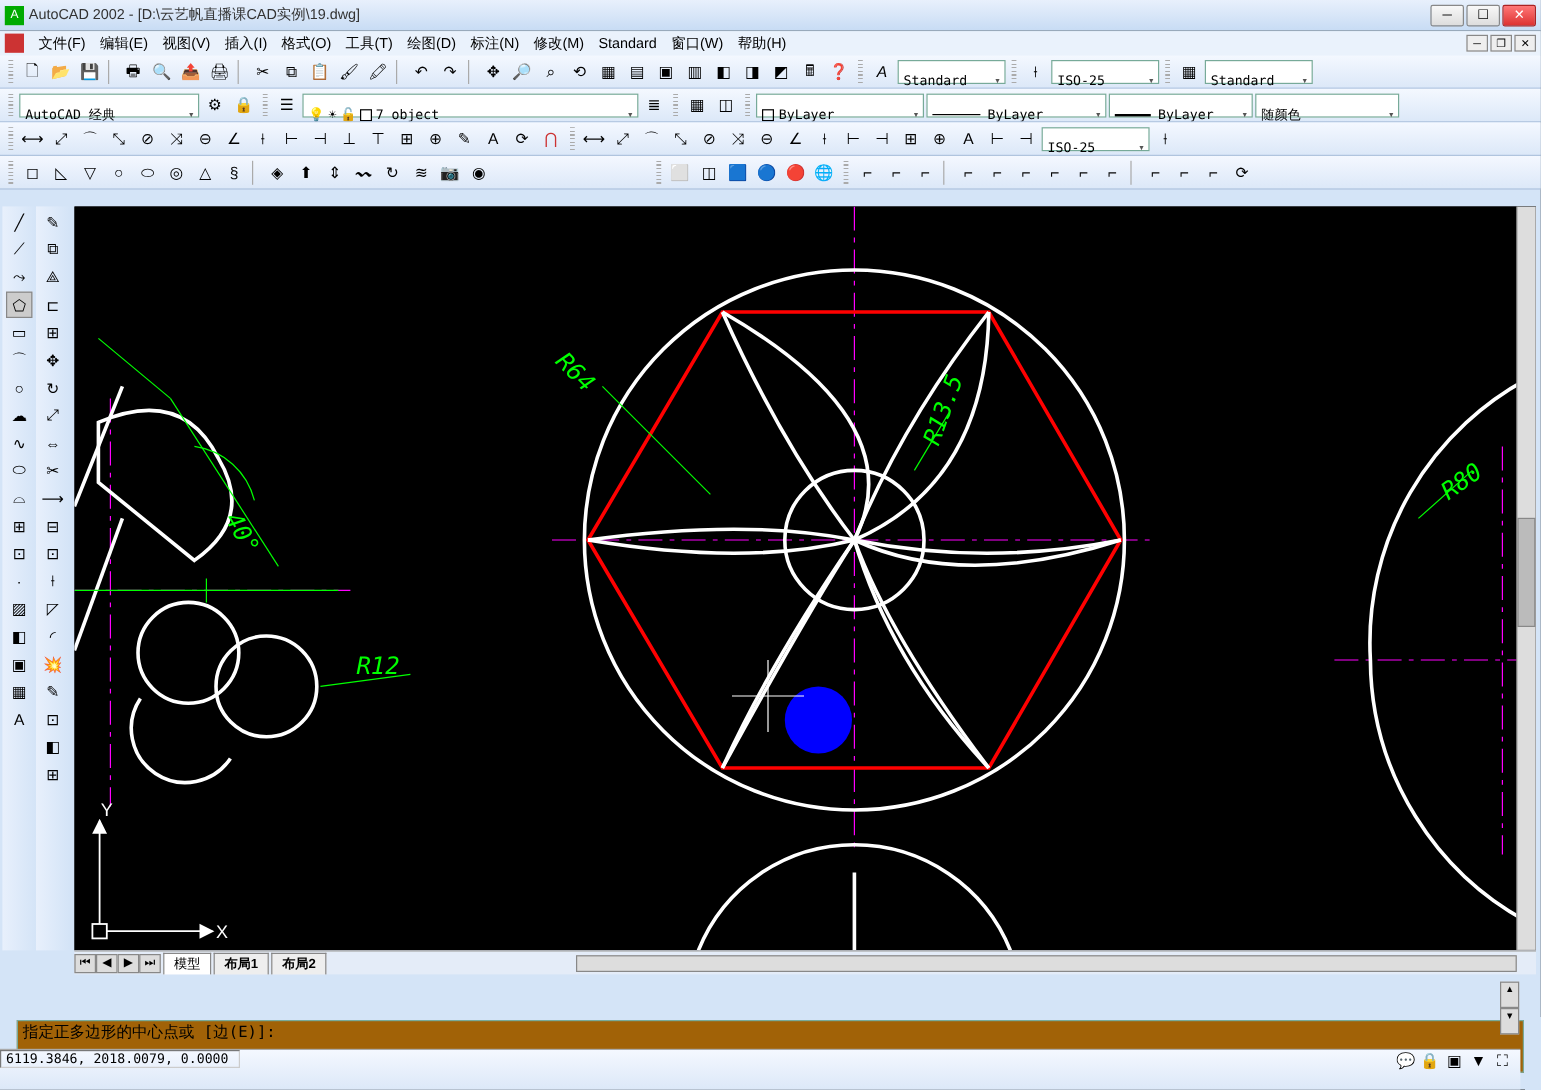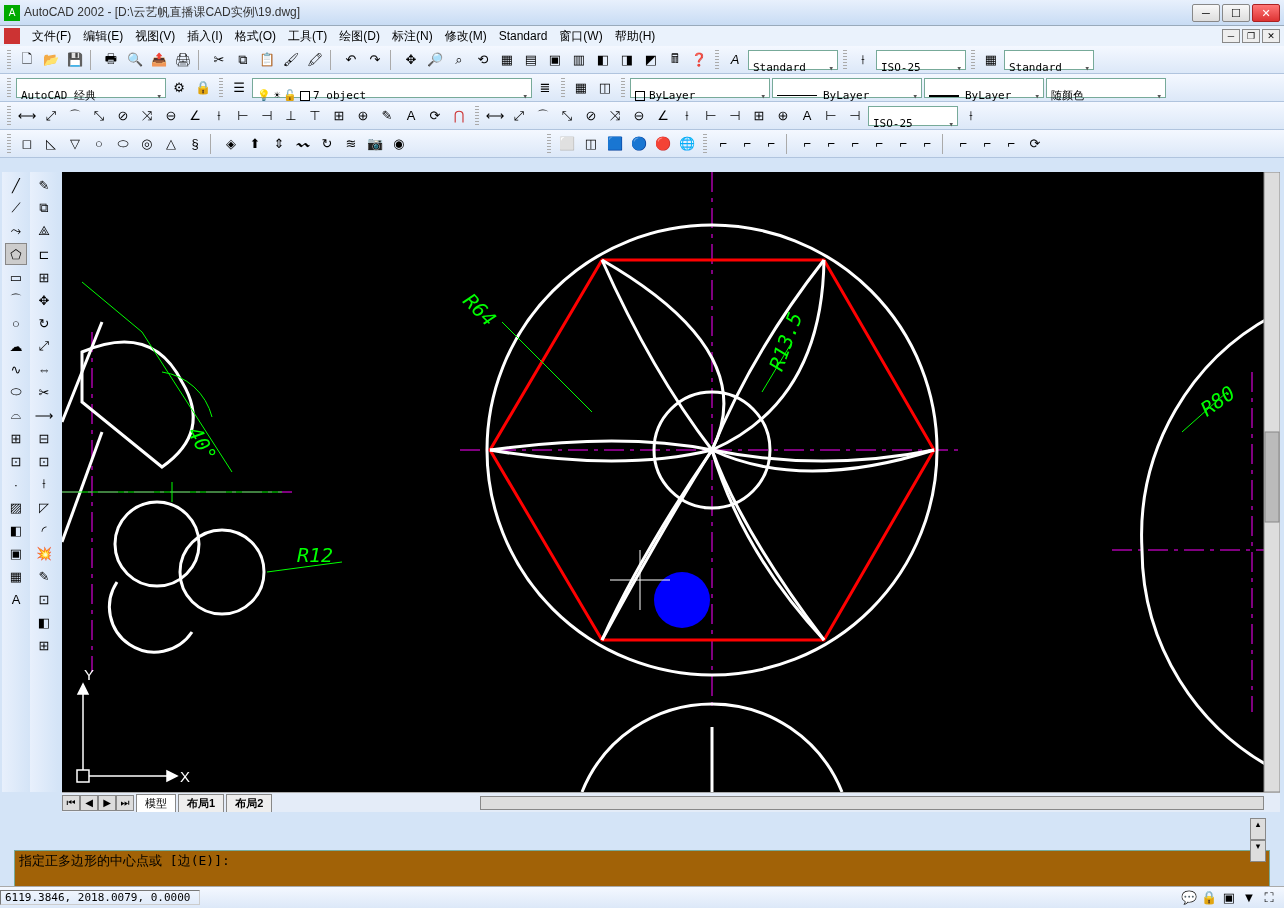--- a/index.html
+++ b/index.html
@@ -44,21 +44,21 @@
   .tab { padding: 1px 8px; background: #fff; border: 1px solid #888; border-bottom: none; margin-left: 2px; }
   .tab.inactive { background: #eee; font-weight: bold; }
   
   
   .cmdarea { position: absolute; left: 14px; top: 818px; right: 14px; height: 44px; background: #a16207; border: 1px solid #7a9; font-family: "SimSun", monospace; font-size: 13px; padding: 1px 4px; line-height: 18px; overflow:hidden;margin-top:32px;}
   .cmd-scroll { position:absolute; right:18px; top:818px; width:16px; height:44px; display:flex; flex-direction:column;}
   .cmd-scroll .sb { flex:1; background:#ddd; border:1px solid #888; font-size:9px; text-align:center;}
   .hscroll { position:absolute; left:480px; top:796px; right:20px; height:14px; background:#ddd; border:1px solid #888;}
   
   
-  .statusbar { position: absolute; left: 0; bottom: 0; right: 0; height: 22px; background: linear-gradient(#f4f8ff,#dce8f8); display: flex; align-items: center; font-size: 11px; border-top: 1px solid #aaa; }
+  .statusbar { position: absolute; left: 0; bottom: 0; right: 17px; height: 34px; background: linear-gradient(#f4f8ff,#dce8f8); display: flex; align-items: flex-start; font-size: 11px; border-top: 1px solid #aaa; }
   .coords { width: 200px; padding: 0 4px; border: 1px inset #ccc; font-family: monospace; }
   .sbtn { padding: 2px 4px; border: 1px solid #888; margin-left: 1px; background: #eee; font-size: 11px; }
   .sbtn.active { background: #ccc; border-color:#555; }
   .status-right { margin-left:auto; display:flex; gap:2px; padding-right:6px;}
   .status-right .ic { width:18px; height:18px; font-size:13px; text-align:center; line-height:18px;}
   
   .grip { width:4px; background: repeating-linear-gradient(#aaa,#aaa 1px,transparent 1px,transparent 3px); height:20px; margin:0 3px;}
 </style>
 </head>
 <body>

